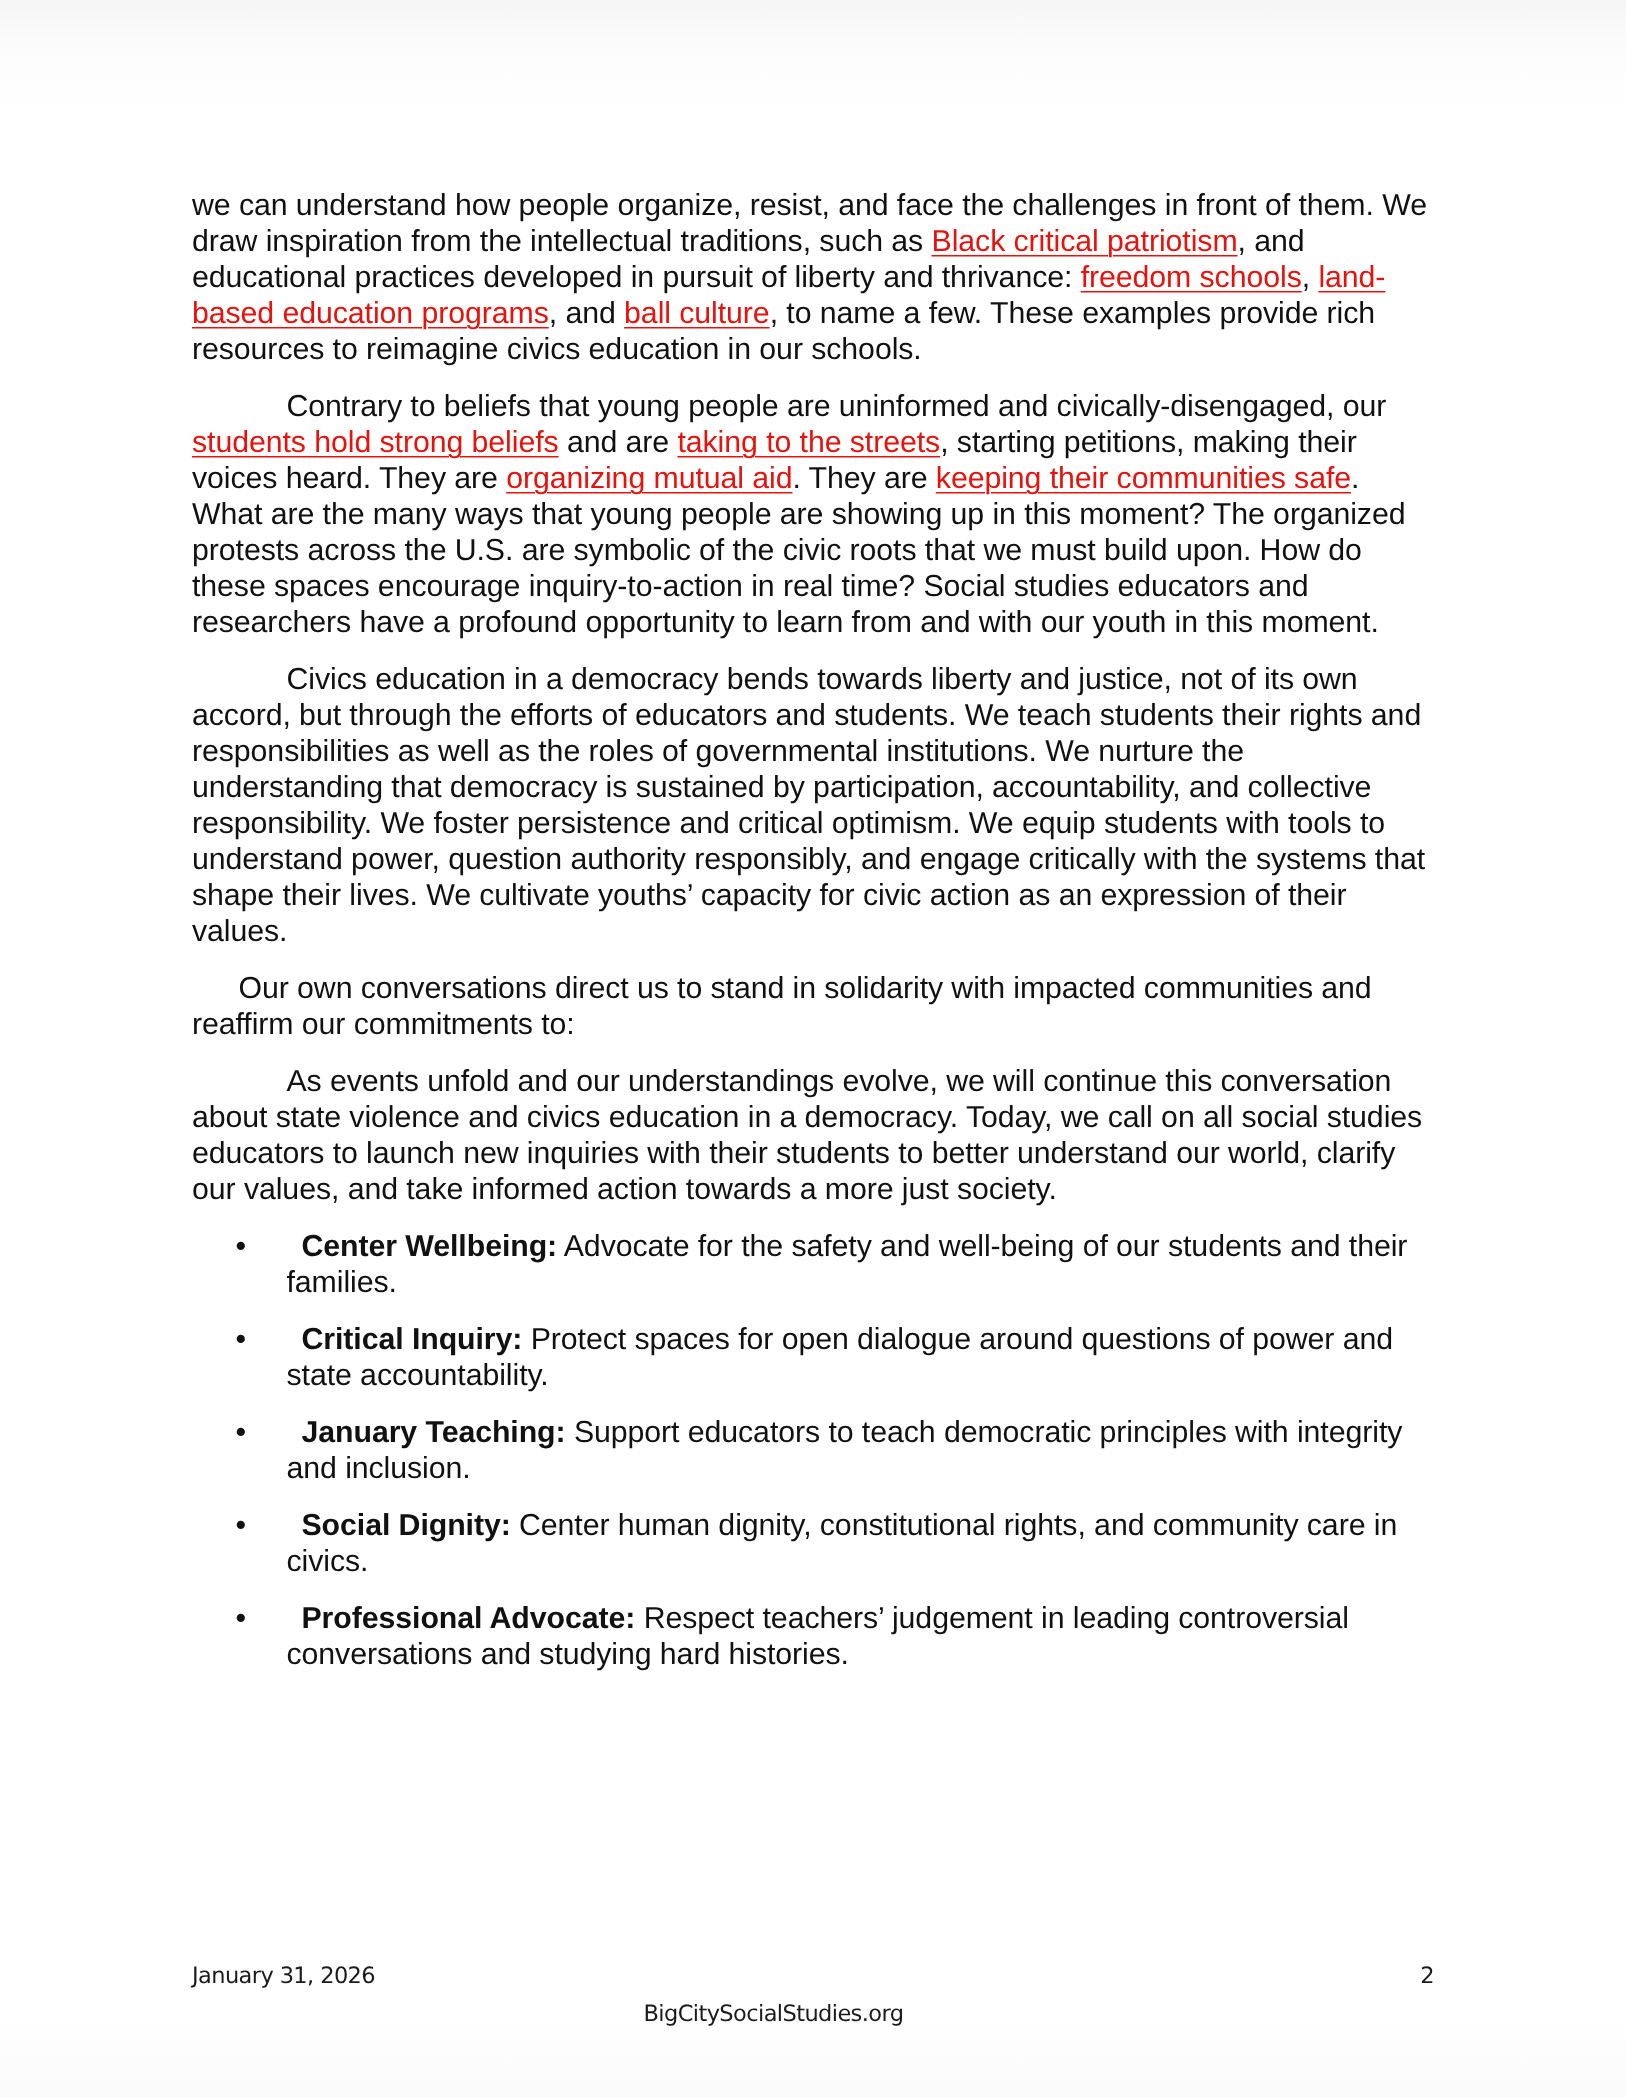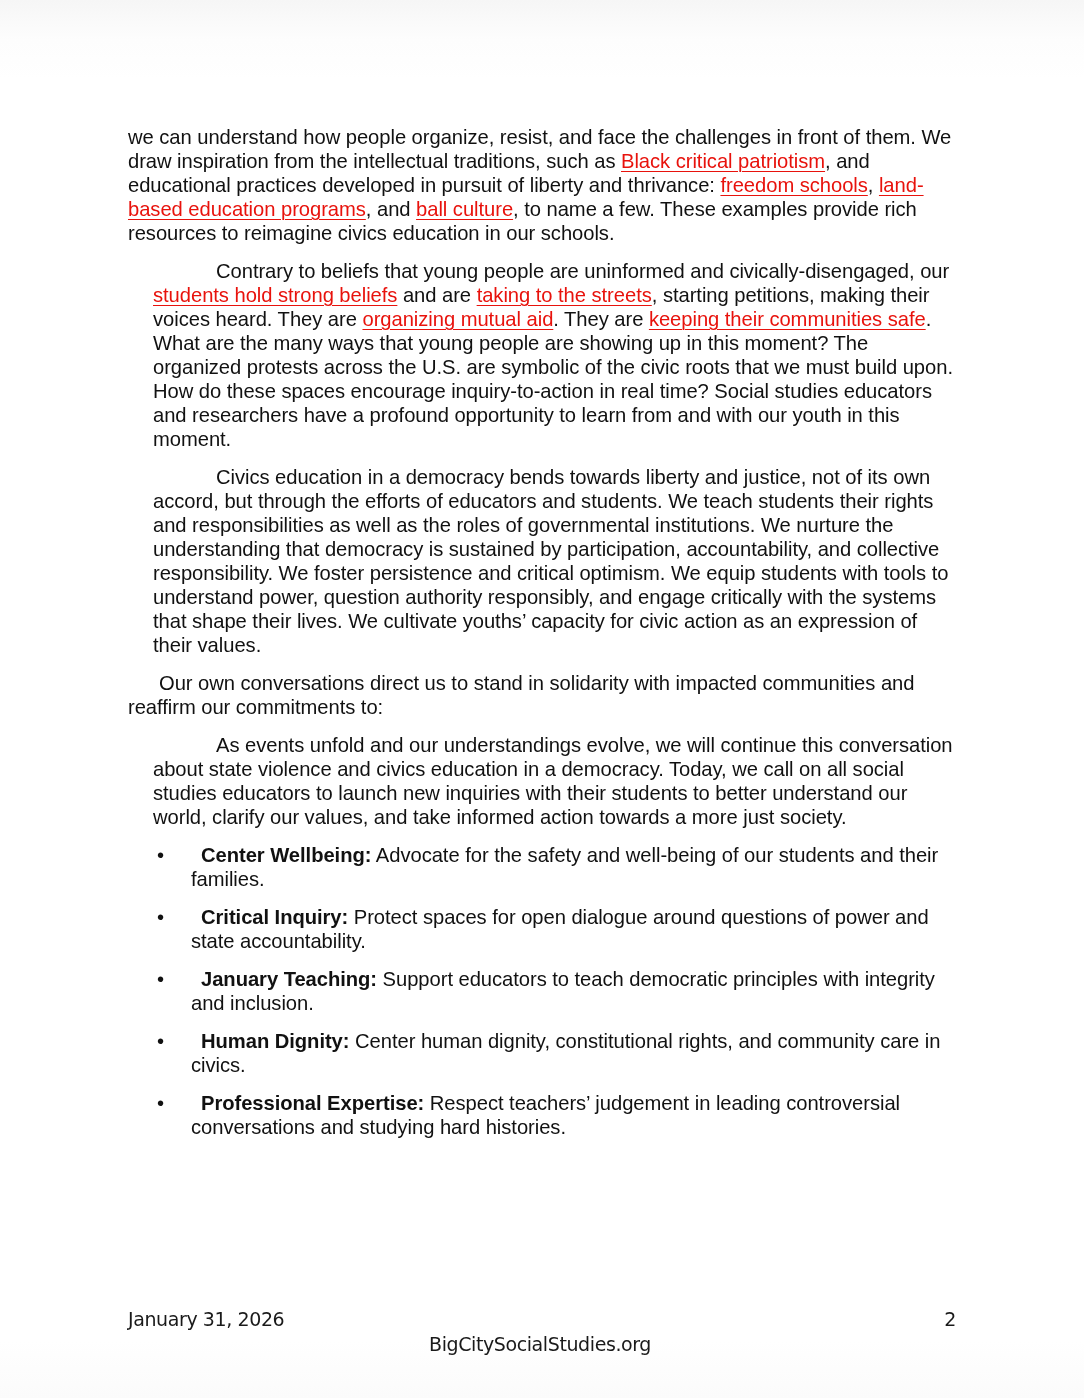--- a/index.html
+++ b/index.html
@@ -28,21 +28,21 @@
       width: 830px;
       font-family: "Liberation Sans", sans-serif;
       font-size: 20.2px;
       line-height: 24px;
       color: #111111;
       letter-spacing: -0.05px;
     }
     .para {
       margin: 0 0 14px 0;
     }
-    .indent-tab { text-indent: 63px; margin-left: 25px; }
+    .indent-tab { text-indent: 63px; }
     .indent-small { text-indent: 31px; }
     a.inline-link {
       color: #e8120c;
       text-decoration: underline;
       text-decoration-thickness: 1px;
       text-underline-offset: 3px;
     }
     ul.commitments {
       list-style: none;
       margin: 2px 0 0 0;
@@ -62,21 +62,21 @@
       font-weight: bold;
       margin-left: 10px;
     }
     .footer {
       position: absolute;
       top: 1308px;
       left: 128px;
       width: 828px;
       height: 28px;
       font-family: "DejaVu Sans", sans-serif;
-      font-size: 19px;
+      font-size: 15px;
       color: #1a1a1a;
       letter-spacing: -0.4px;
     }
     .footer .date { position: absolute; left: 0; top: 0; }
     .footer .site { position: absolute; left: 301px; top: 0; margin-top: 25px; }
     .footer .pagenum { position: absolute; right: 0; top: 0; }
   </style>
 </head>
 <body>
 
@@ -86,22 +86,22 @@
         <p class="para"><span>we can understand how people organize, resist, and face the challenges in front of them. We draw inspiration from the intellectual traditions, such as </span><a class="inline-link">Black critical patriotism</a><span>, and educational practices developed in pursuit of liberty and thrivance: </span><a class="inline-link">freedom schools</a><span>, </span><a class="inline-link">land-based education programs</a><span>, and </span><a class="inline-link">ball culture</a><span>, to name a few. These examples provide rich resources to reimagine civics education in our schools.</span></p>
         <p class="para indent-tab"><span>Contrary to beliefs that young people are uninformed and civically-disengaged, our </span><a class="inline-link">students hold strong beliefs</a><span> and are </span><a class="inline-link">taking to the streets</a><span>, starting petitions, making their voices heard. They are </span><a class="inline-link">organizing mutual aid</a><span>. They are </span><a class="inline-link">keeping their communities safe</a><span>. What are the many ways that young people are showing up in this moment?  The organized protests across the U.S. are symbolic of the civic roots that we must build upon. How do these spaces encourage inquiry-to-action in real time? Social studies educators and researchers have a profound opportunity to learn from and with our youth in this moment.</span></p>
         <p class="para indent-tab"><span>Civics education in a democracy bends towards liberty and justice, not of its own accord, but through the efforts of educators and students. We teach students their rights and responsibilities as well as the roles of governmental institutions. We nurture the understanding that democracy is sustained by participation, accountability, and collective responsibility. We foster persistence and critical optimism. We equip students with tools to understand power, question authority responsibly, and engage critically with the systems that shape their lives. We cultivate youths’ capacity for civic action as an expression of their values.</span></p>
         <p class="para indent-small"><span>Our own conversations direct us to stand in solidarity with impacted communities and reaffirm our commitments to:</span></p>
         <p class="para indent-tab"><span>As events unfold and our understandings evolve, we will continue this conversation about state violence and civics education in a democracy. Today, we call on all social studies educators to launch new inquiries with their students to better understand our world, clarify our values, and take informed action towards a more just society.</span></p>
       </div>
     <ul class="commitments" id="commitments">
         <li><span class="bullet">•</span><b>Center Wellbeing:</b><span> Advocate for the safety and well-being of our students and their families.</span></li>
         <li><span class="bullet">•</span><b>Critical Inquiry:</b><span> Protect spaces for open dialogue around questions of power and state accountability.</span></li>
         <li><span class="bullet">•</span><b>January Teaching:</b><span> Support educators to teach democratic principles with integrity and inclusion.</span></li>
-        <li><span class="bullet">•</span><b>Human Dignity:</b><span> Center human dignity, constitutional rights, and community care in civics.</span></li>
-        <li><span class="bullet">•</span><b>Professional Expertise:</b><span> Respect teachers’ judgement in leading controversial conversations and studying hard histories.</span></li>
+        <li><span class="bullet">•</span><b>Social Dignity:</b><span> Center human dignity, constitutional rights, and community care in civics.</span></li>
+        <li><span class="bullet">•</span><b>Professional Advocate:</b><span> Respect teachers’ judgement in leading controversial conversations and studying hard histories.</span></li>
       </ul>
   </div>
 
   <div class="footer">
     <span class="date">January 31, 2026</span>
     <span class="site">BigCitySocialStudies.org</span>
     <span class="pagenum">2</span>
   </div>
 </div>
 

